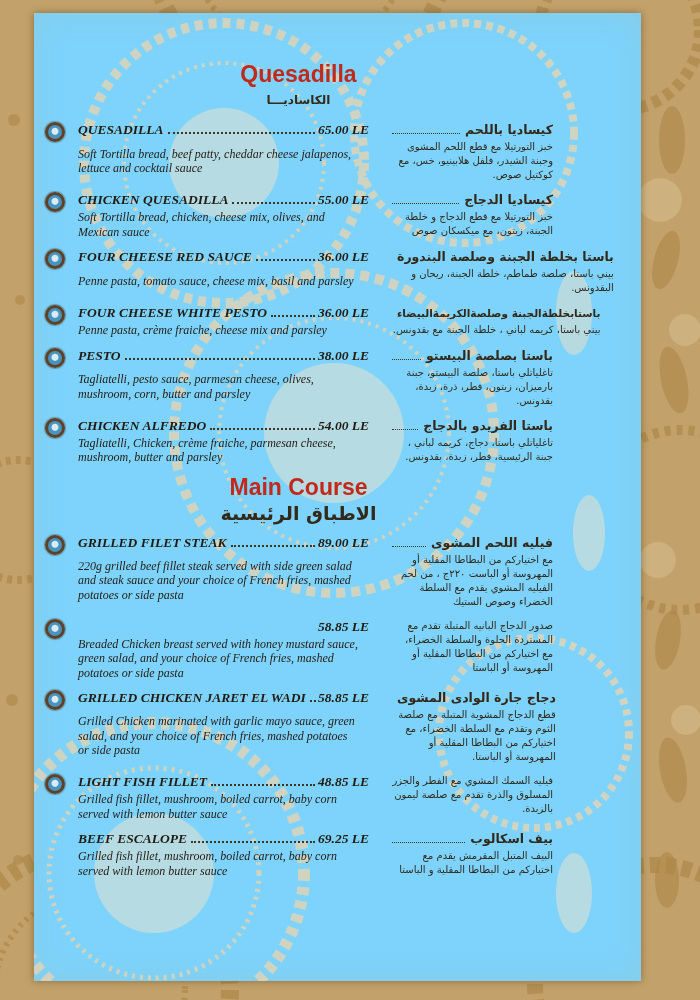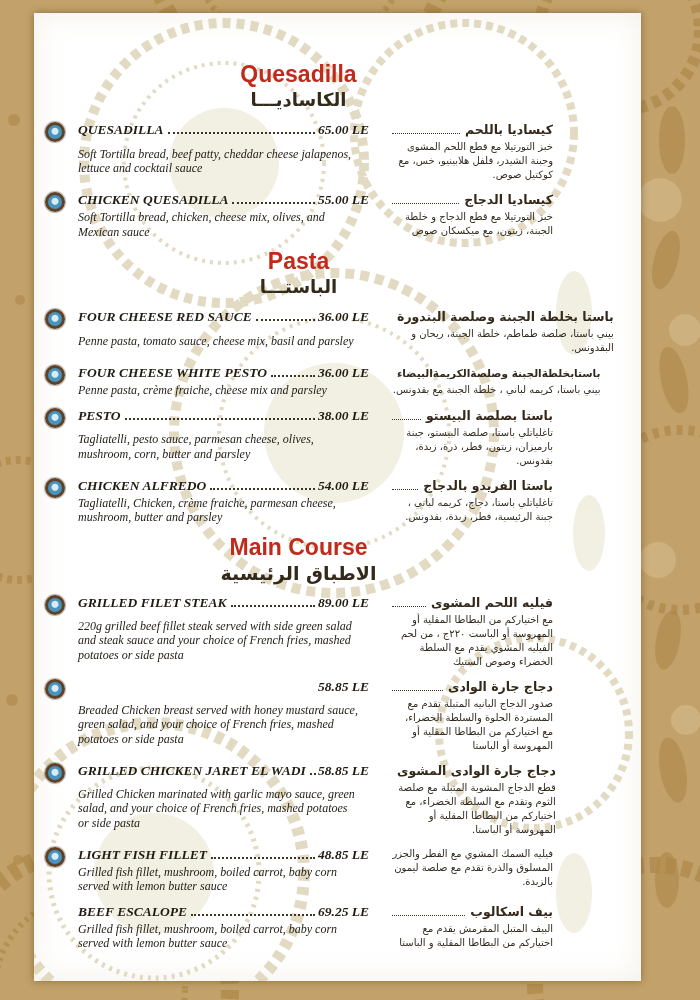--- a/index.html
+++ b/index.html
@@ -4,36 +4,36 @@
 <style>
   html,body{margin:0;padding:0;}
   body{
     width:700px;height:1000px;position:relative;overflow:hidden;
     font-family:"Liberation Serif", serif;
     background:#c2a16a;
   }
   .frame-svg{position:absolute;inset:0;z-index:0;}
   .paper{
     position:absolute;left:34px;top:13px;width:607px;height:968px;
-    background:#ffffff;z-index:1;
+    background:#7dd3fc;z-index:1;
     box-shadow:0 0 7px rgba(84,54,14,.5), inset 0 0 30px rgba(190,170,120,.18);
   }
   .paper-orn{position:absolute;inset:0;z-index:0;pointer-events:none;}
   .content{
     position:relative;z-index:2;
     padding:48px 84px 0 6px;
   }
   .section-header{text-align:center;margin:0 0 8px 0;}
   .section-title-en{
     font-family:"Liberation Sans", sans-serif;font-weight:bold;
     color:#c1291a;font-size:23px;line-height:26px;
   }
   .section-title-ar{
     font-family:"DejaVu Sans", sans-serif;font-weight:bold;
-    color:#342a1a;font-size:18px;line-height:26px;
+    color:#342a1a;font-size:12px;line-height:26px;
   }
   .section-title-ar.big{font-size:19px;}
   .item{
     display:grid;
     grid-template-columns:38px 240px 74px 1fr;
     grid-template-rows:auto auto;
     margin-bottom:9px;
   }
   .badge-col{grid-column:1;grid-row:1/3;padding-top:1px;}
   .badge{
@@ -175,24 +175,20 @@
       <div class="en-desc">Soft Tortilla bread, chicken, cheese mix, olives, and Mexican sauce</div>
       <div class="ar-wrap">
         <div class="ar-name-row">
             <span class="ar-name">كيساديا الدجاج</span>
             <span class="ar-leader"></span>
           </div>
         <div class="ar-desc">خبز التورتيلا مع قطع الدجاج و خلطة الجبنة، زيتون، مع ميكسكان صوص</div>
       </div>
     </div>
 
-    <div class="section-header">
-      <div class="section-title-en">Pasta</div>
-      <div class="section-title-ar">الباستـــا</div>
-    </div>
 
     <div class="item">
       <div class="badge-col">
           <div class="badge"></div>
         </div>
       <div class="en-name-row">
           <span class="en-name">FOUR CHEESE RED SAUCE</span>
           <span class="leader"></span>
         </div>
       <div class="price">36.00 LE</div>
@@ -287,24 +283,20 @@
       </div>
     </div>
 
     <div class="item">
       <div class="badge-col">
           <div class="badge"></div>
         </div>
       <div class="price">58.85 LE</div>
       <div class="en-desc">Breaded Chicken breast served with honey mustard sauce, green salad, and your choice of French fries, mashed potatoes or side pasta</div>
       <div class="ar-wrap">
-        <div class="ar-name-row">
-            <span class="ar-name">دجاج جارة الوادى</span>
-            <span class="ar-leader"></span>
-          </div>
         <div class="ar-desc">صدور الدجاج البانيه المتبلة تقدم مع المستردة الحلوة والسلطة الخضراء، مع اختياركم من البطاطا المقلية أو المهروسة أو الباستا</div>
       </div>
     </div>
 
     <div class="item">
       <div class="badge-col">
           <div class="badge"></div>
         </div>
       <div class="en-name-row">
           <span class="en-name">GRILLED CHICKEN JARET EL WADI</span>

